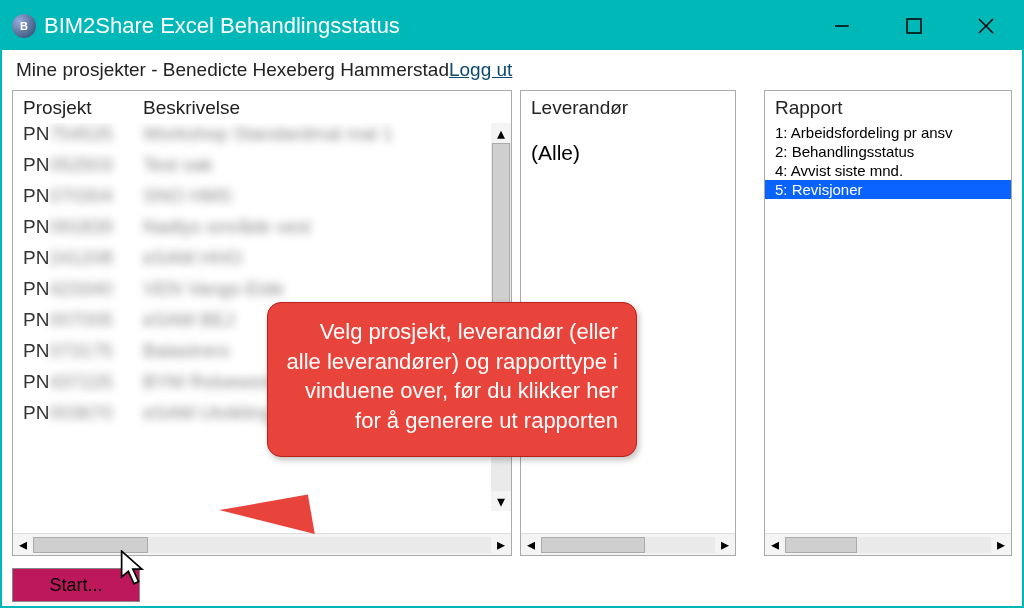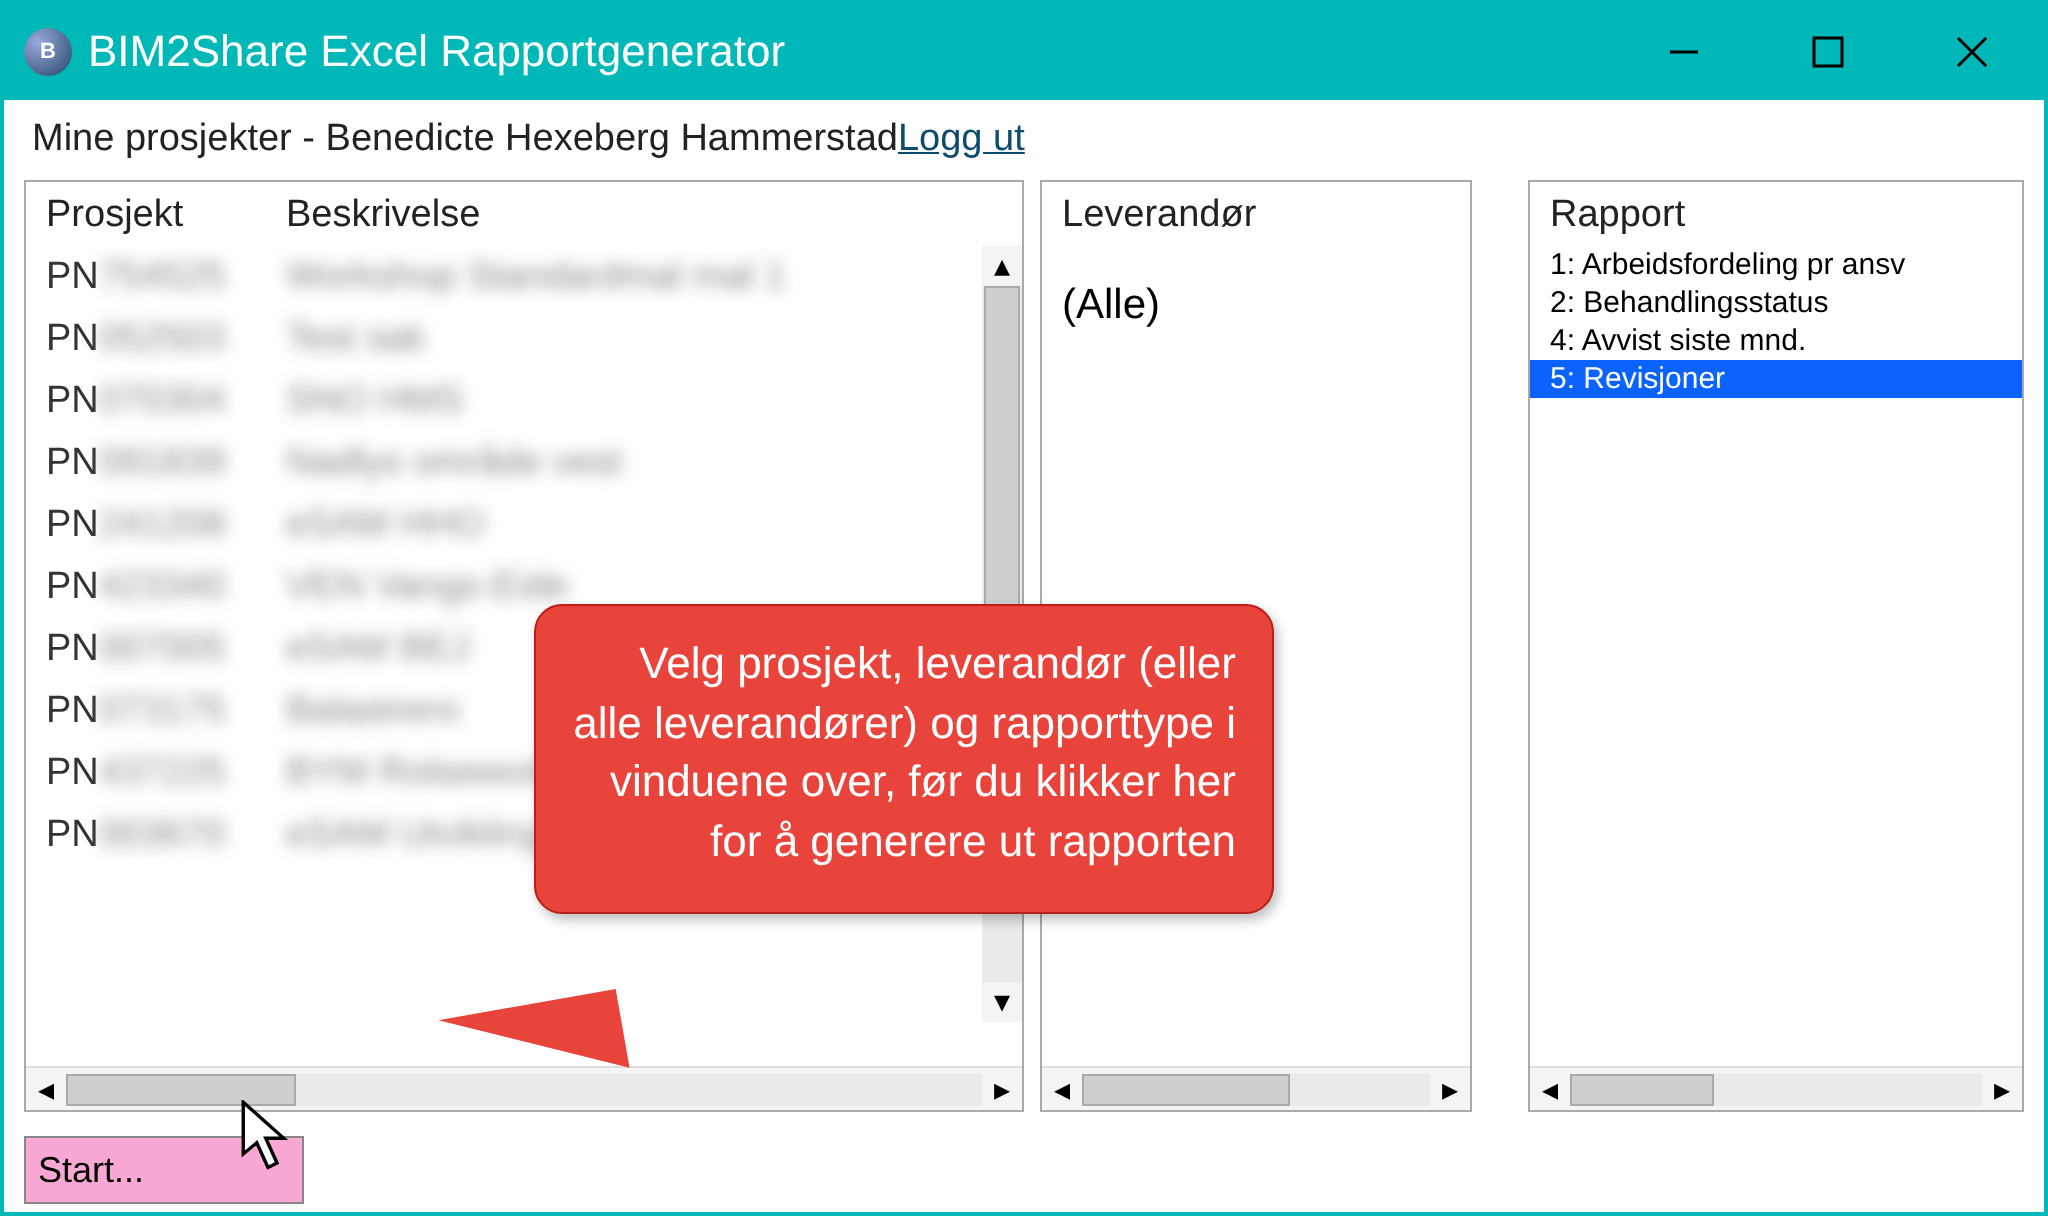--- a/index.html
+++ b/index.html
@@ -42,21 +42,21 @@
   .panel-left { flex: 0 0 500px; }
   .panel-mid  { flex: 0 0 216px; }
   .panel-right{ flex: 1; margin-left: 20px; }
   .panel-header {
     display:flex; padding: 6px 10px 4px 10px; font-size:19px; color:#222;
   }
   .col-proj { width:120px; }
   .col-desc { flex:1; }
   .panel-body { flex:1; overflow:hidden; position:relative; }
   .proj-list { padding: 0 10px; }
-  .proj-row { display:flex; height:31px; align-items:center; font-size:19px; color:#333; }
+  .proj-row { display:flex; height:31px; align-items:flex-start; font-size:19px; color:#333; }
   .proj-row .pn { width:120px; }
   .proj-row .blur { filter: blur(4px); color:#888; user-select:none; }
   .supplier-item { padding:2px 10px; font-size:21px;margin-top:16px; }
   .report-item { padding:1px 10px; font-size:15px; cursor:pointer; }
   .report-item.selected { background:#0a62ff; color:#fff; }
   .hscroll {
     height:22px; display:flex; align-items:center; border-top:1px solid #ddd;
     background:#f4f4f4;
   }
   .hscroll .arrow { width:20px; height:20px; display:flex;align-items:center;justify-content:center; cursor:pointer; }
@@ -64,22 +64,22 @@
   .hscroll .thumb { position:absolute; top:0; height:16px; background:#cfcfcf; border:1px solid #aaa; }
   .vscroll {
     position:absolute; right:0; top:0; bottom:22px; width:20px; background:#f4f4f4;
     display:flex; flex-direction:column;
   }
   .vscroll .arrow { height:20px; display:flex;align-items:center;justify-content:center; cursor:pointer;}
   .vscroll .vtrack { flex:1; background:#eaeaea; position:relative; }
   .vscroll .vthumb { position:absolute; left:1px; right:1px; background:#cfcfcf; border:1px solid #aaa; }
   .start-row { height:42px; padding:4px 10px 8px 10px; }
   .start-btn {
-    width:140px; height:34px; border:1px solid #888; background:#f9a8d4;
-    font-size:18px; cursor:pointer; text-align:left;
+    width:128px; height:34px; border:1px solid #888; background:#be185d;
+    font-size:18px; cursor:pointer; text-align:center;
   }
   .callout {
     position:absolute; left:265px; top:300px; width:370px;
     background:#e8443b; color:#fff; border-radius:14px;
     padding:14px 18px 20px 18px; font-size:22px; line-height:1.35;
     text-align:right; box-shadow: 2px 3px 6px rgba(0,0,0,0.25);
     border:1px solid #b8201a;
   }
   .callout-tail {
     position:absolute; left:220px; top:500px; width:0;height:0;
@@ -93,21 +93,21 @@
   }
 </style>
 </head>
 <body>
 
 <div class="window">
 
   <div class="titlebar">
     <div class="title-left">
       <div class="app-icon">B</div>
-      <div class="app-title">BIM2Share Excel Rapportgenerator</div>
+      <div class="app-title">BIM2Share Excel Behandlingsstatus</div>
     </div>
     <div class="win-controls">
       <div class="win-btn">
         <svg width="18" height="18">
             <line x1="2" y1="9" x2="16" y2="9" stroke-width="1.5"></line>
           </svg>
       </div>
       <div class="win-btn">
         <svg width="18" height="18">
             <rect x="2" y="2" width="14" height="14" fill="none" stroke-width="1.5"></rect>

